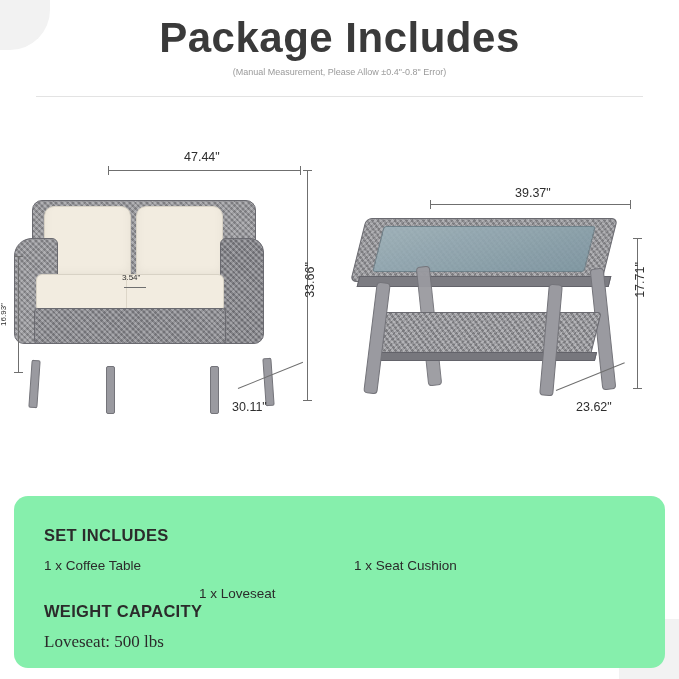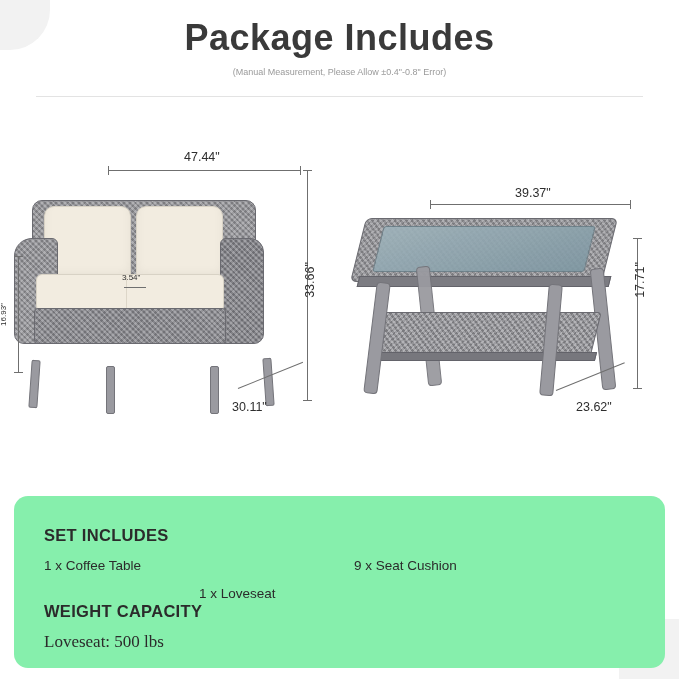--- a/index.html
+++ b/index.html
@@ -38,21 +38,21 @@
 
   
   .header {
     position: absolute;
     left: 0; top: 0;
     width: 679px;
     padding-top: 14px;
     text-align: center;
   }
   .title {
-    font-size: 36px;
+    font-size: 42px;
     font-weight: bold;
     color: #3a3a3a;
     letter-spacing: 0.5px;
     margin: 0;
     line-height: 48px;
   }
   .subtitle {
     font-size: 9px;
     color: #9a9a9a;
     margin-top: 4px;
@@ -422,19 +422,19 @@
     <div class="hline" style="left:556px; top:280px; width:74px; transform:rotate(-22deg); transform-origin:left center;"></div>
     <div class="dim-label" style="left:576px; top:290px;">23.62"</div>
 
   </div>
 
   <div class="panel">
     <div class="panel-h set">SET INCLUDES</div>
     <div class="includes-row">
       <div class="includes-item i0">1 x Coffee Table</div>
       <div class="includes-item i1">1 x Loveseat</div>
-      <div class="includes-item i2">9 x Seat Cushion</div>
+      <div class="includes-item i2">1 x Seat Cushion</div>
     </div>
     <div class="panel-h weight">WEIGHT CAPACITY</div>
     <div class="weight-val">Loveseat: 500 lbs</div>
   </div>
 
 </div>
 
 </body></html>

